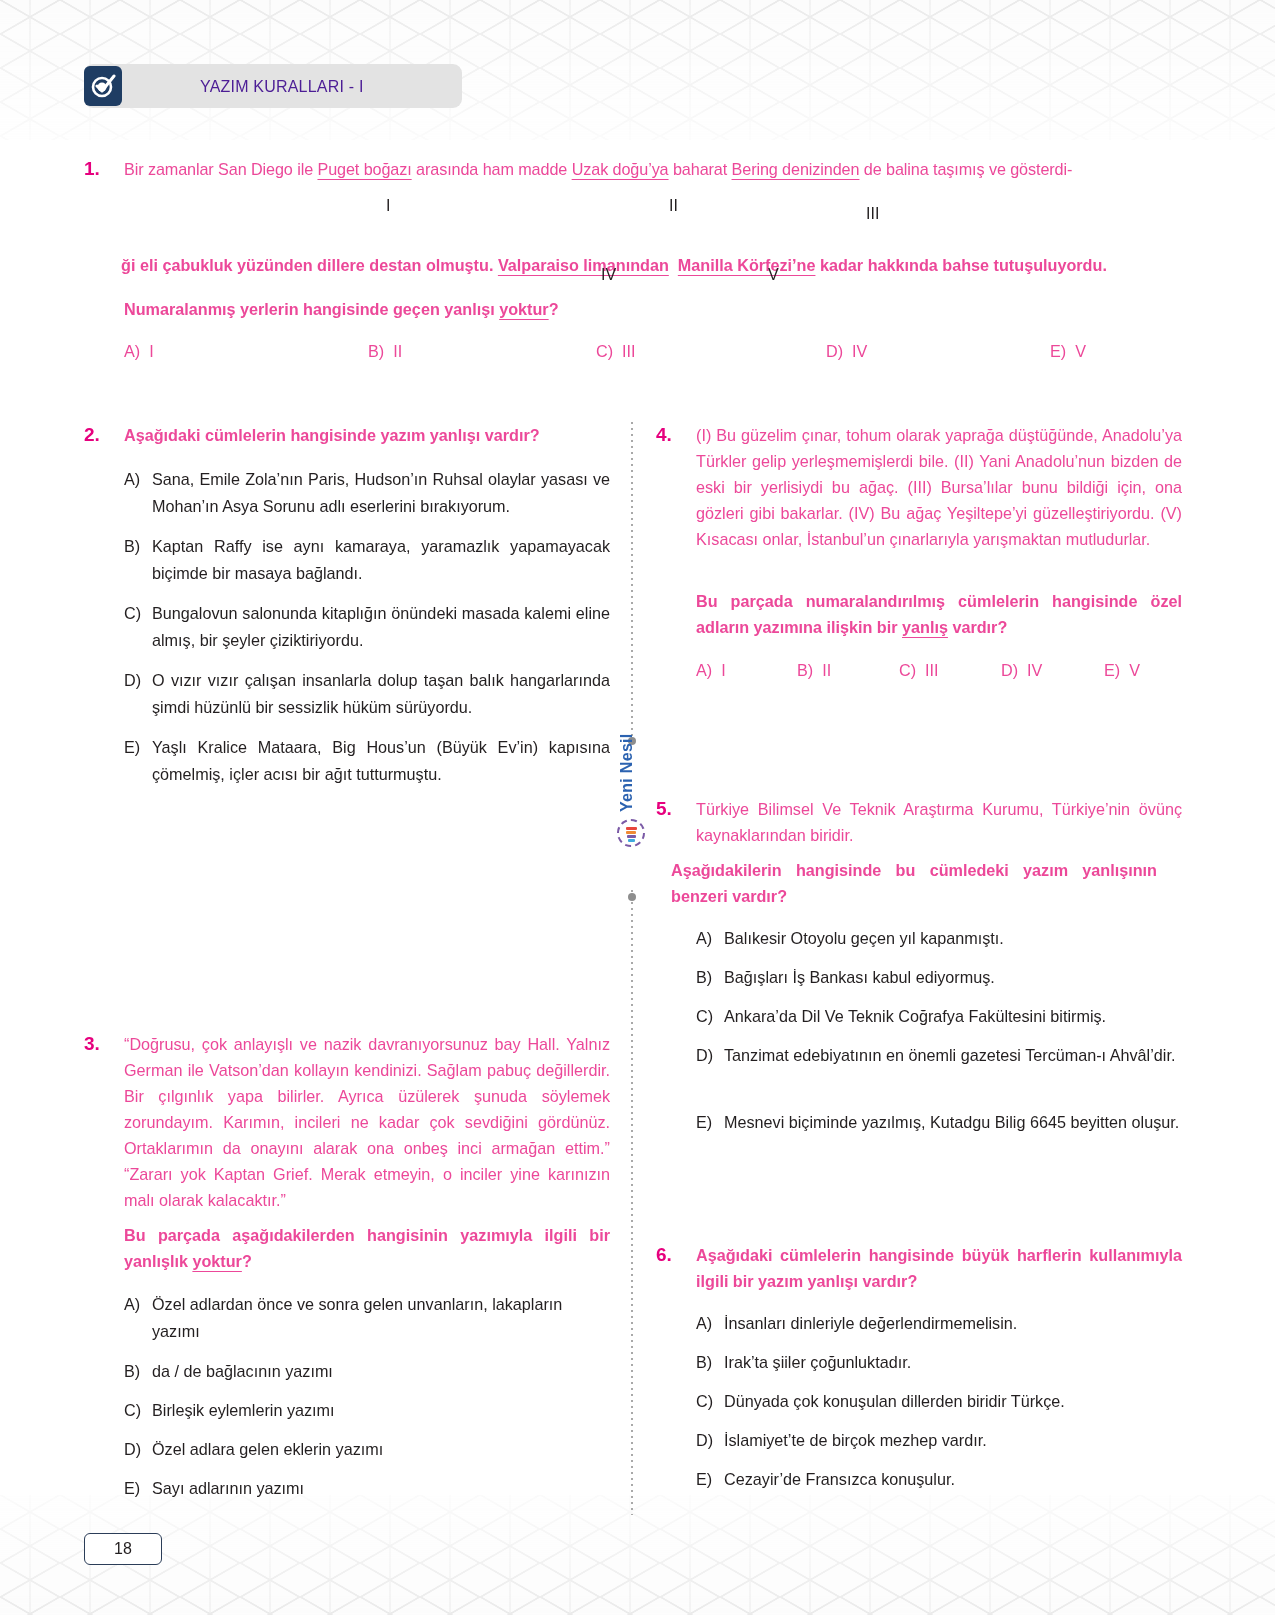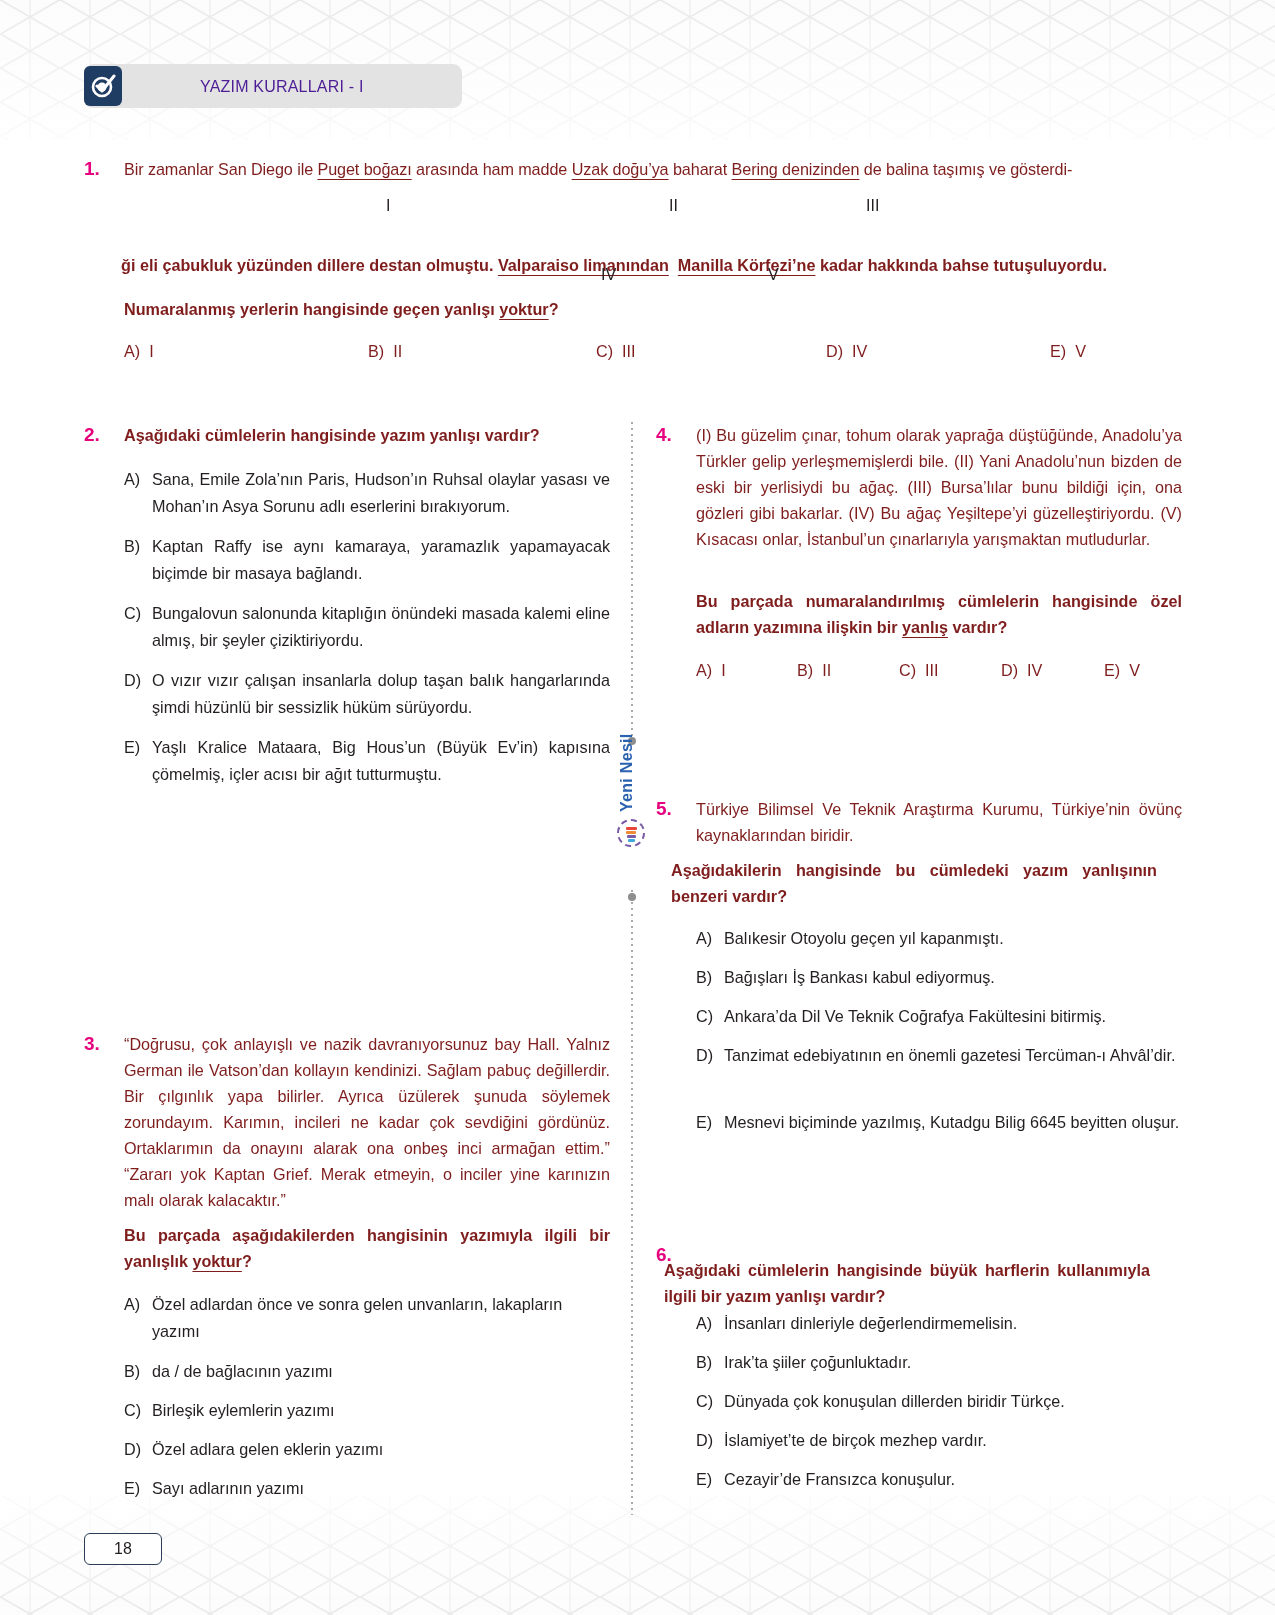--- a/index.html
+++ b/index.html
@@ -31,21 +31,21 @@
   .header-icon {
     position: absolute; left: 84px; top: 66px; width: 38px; height: 40px;
     background: #1f3d63; border-radius: 6px;
     display: flex; align-items: center; justify-content: center;
   }
   .header-title {
     position: absolute; left: 200px; top: 78px; font-size: 16px; color: #4c1d95; letter-spacing: 0.2px;
   }
 
   .qnum { position: absolute; font-weight: bold; color: #e6007e; font-size: 19px; }
-  .txt { position: absolute; font-size: 16.2px; line-height: 26px; color: #7f1d1d; }
+  .txt { position: absolute; font-size: 16.2px; line-height: 26px; color: #ec4899; }
   .bold { font-weight: bold; }
   .u { text-decoration: underline; text-underline-offset: 4px; text-decoration-thickness: 1px; }
   .roman { position: absolute; font-size: 16px; color: #231f20; }
   .opt { position: absolute; font-size: 16.2px; line-height: 27px; color: #231f20; }
   .opt .lbl { position: absolute; left: 0; top: 0; }
   .opt .body { display: block; padding-left: 28px; }
   .just { text-align: justify; }
 
   .divider {
     position: absolute; left: 631px; top: 420px; width: 2px; height: 1095px;
@@ -86,21 +86,21 @@
   </svg>
 </div>
 <div class="header-title">YAZIM KURALLARI - I</div>
 
 <div class="qnum" style="left:84px;top:158px;">1.</div>
 <div class="txt" style="left:124px;top:156px;white-space:nowrap;letter-spacing:-0.1px;">
   <span>Bir zamanlar San Diego ile </span><span class="u">Puget boğazı</span><span> arasında ham madde </span><span class="u">Uzak doğu’ya</span><span> baharat </span><span class="u">Bering denizinden</span><span> de balina taşımış ve gösterdi-</span>
 </div>
 <div class="roman" style="left:386px;top:197px;">I</div>
 <div class="roman" style="left:669px;top:197px;">II</div>
-<div class="roman" style="left:866px;top:197px;">III</div>
+<div class="roman" style="left:866px;top:205px;">III</div>
 <div class="txt" style="left:112px;top:226px;white-space:pre;font-weight:bold;">
   <span>ği eli çabukluk yüzünden dillere destan olmuştu. </span><span class="u">Valparaiso limanından</span><span>  </span><span class="u">Manilla Körfezi’ne</span><span> kadar hakkında bahse tutuşuluyordu.</span>
 </div>
 <div class="roman" style="left:601px;top:266px;">IV</div>
 <div class="roman" style="left:768px;top:266px;">V</div>
 <div class="txt bold" style="left:124px;top:296px;">
   <span>Numaralanmış yerlerin hangisinde geçen yanlışı </span><span class="u">yoktur</span><span>?</span>
 </div>
 <div class="txt" style="left:124px;top:338px;white-space:pre;">A)  I</div>
 <div class="txt" style="left:368px;top:338px;white-space:pre;">B)  II</div>
@@ -198,21 +198,21 @@
 <div class="opt just" style="left:696px;top:1042px;width:486px;">
   <span class="lbl">D)</span>
     <span class="body">Tanzimat edebiyatının en önemli gazetesi Tercüman-ı Ahvâl’dir.</span>
 </div>
 <div class="opt just" style="left:696px;top:1109px;width:486px;">
   <span class="lbl">E)</span>
     <span class="body">Mesnevi biçiminde yazılmış, Kutadgu Bilig 6645 beyitten oluşur.</span>
 </div>
 
 <div class="qnum" style="left:656px;top:1244px;">6.</div>
-<div class="txt bold just" style="left:664px;top:1242px;width:486px;margin-top:15px;">Aşağıdaki cümlelerin hangisinde büyük harflerin kullanımıyla ilgili bir yazım yanlışı vardır?</div>
+<div class="txt bold just" style="left:696px;top:1242px;width:486px;">Aşağıdaki cümlelerin hangisinde büyük harflerin kullanımıyla ilgili bir yazım yanlışı vardır?</div>
 <div class="opt" style="left:696px;top:1310px;width:490px;">
   <span class="lbl">A)</span>
     <span class="body">İnsanları dinleriyle değerlendirmemelisin.</span>
 </div>
 <div class="opt" style="left:696px;top:1349px;width:490px;">
   <span class="lbl">B)</span>
     <span class="body">Irak’ta şiiler çoğunluktadır.</span>
 </div>
 <div class="opt" style="left:696px;top:1388px;width:490px;">
   <span class="lbl">C)</span>

